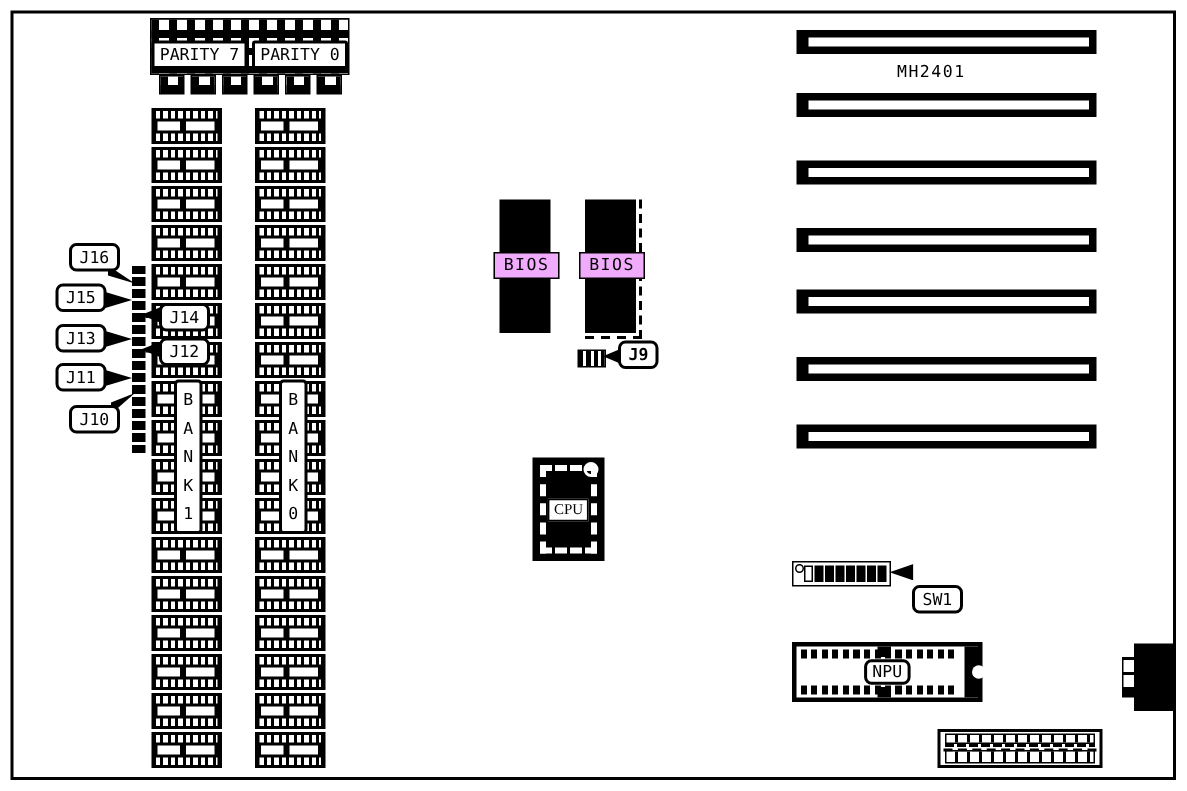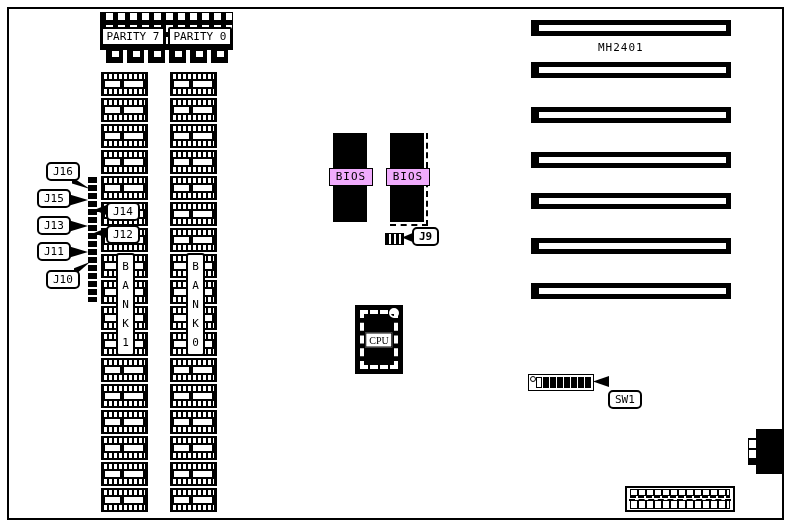--- a/index.html
+++ b/index.html
@@ -425,20 +425,29 @@
         <span class="sw-cell sw-closed"></span>
         <span class="sw-cell sw-closed"></span>
         <span class="sw-cell sw-closed"></span>
         <span class="sw-cell sw-closed"></span>
         <span class="sw-cell sw-closed"></span>
       </div>
   </div>
   <div class="abs tail tail-l" style="left:593px;top:376px;width:16px;height:11px;"></div>
   <div class="abs callout" style="left:608px;top:390px;">SW1</div>
 
+  <div class="abs npu" style="left:528px;top:428px;">
+    <div class="pr prt"></div>
+    <div class="pr prb"></div>
+    <div class="tab" style="top:0;"></div>
+    <div class="tab" style="bottom:0;"></div>
+    <div class="end"></div>
+    <div class="notch"></div>
+    <div class="lbl">NPU</div>
+  </div>
 
   <div class="abs bconn" style="left:625px;top:486px;">
     <div class="r1"></div>
     <div class="r2"></div>
     <div class="dl"></div>
     <div class="r3"></div>
   </div>
 
   <div class="abs kb1"></div>
   <div class="abs kb2"></div>

